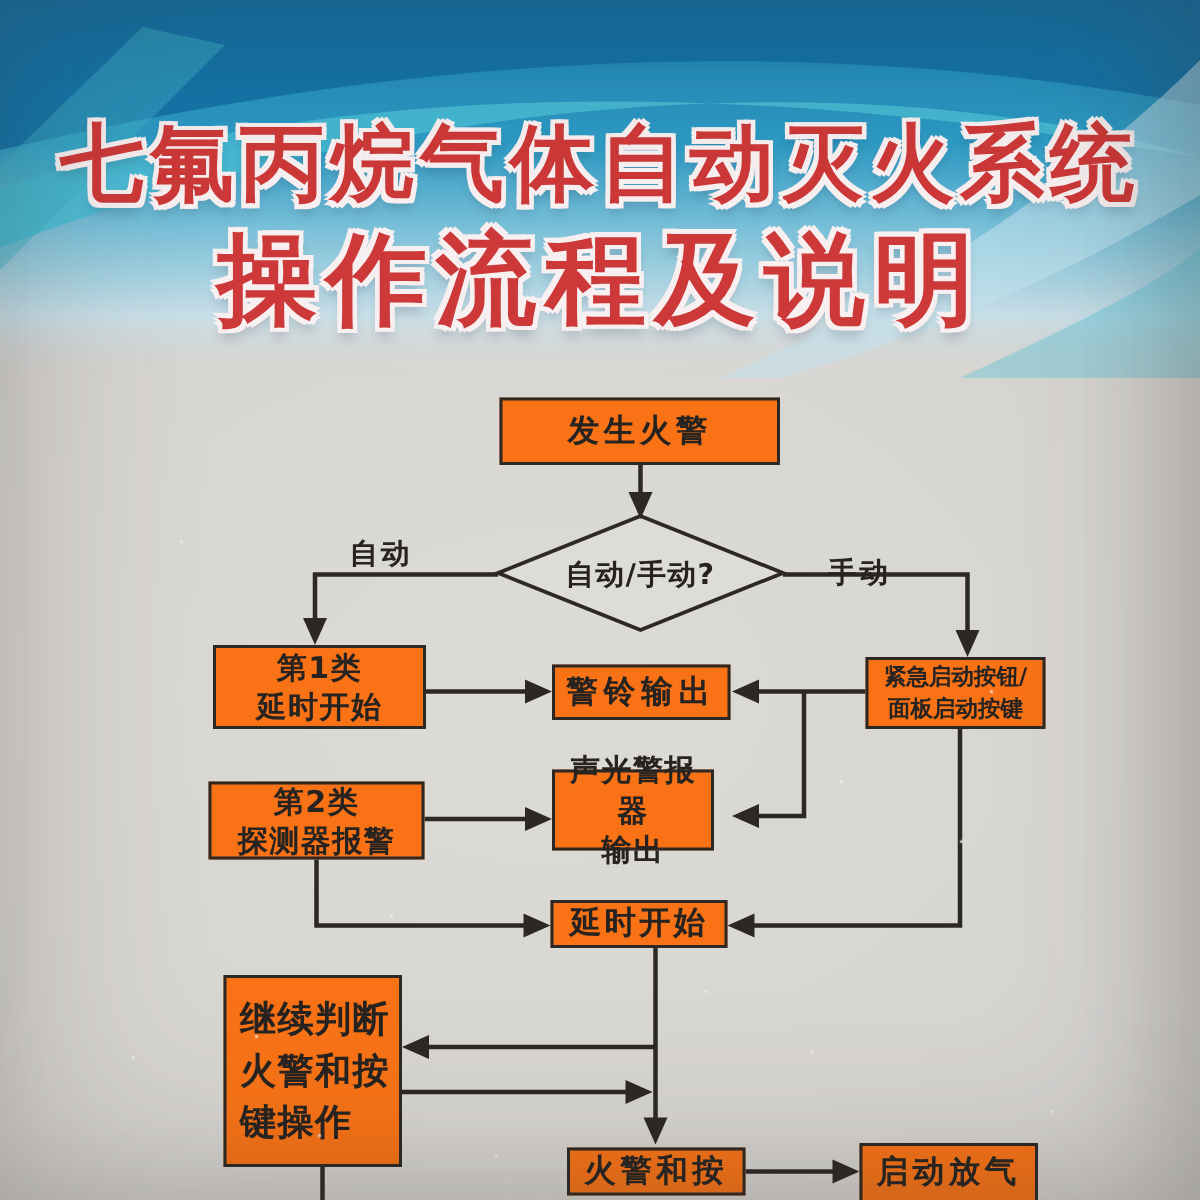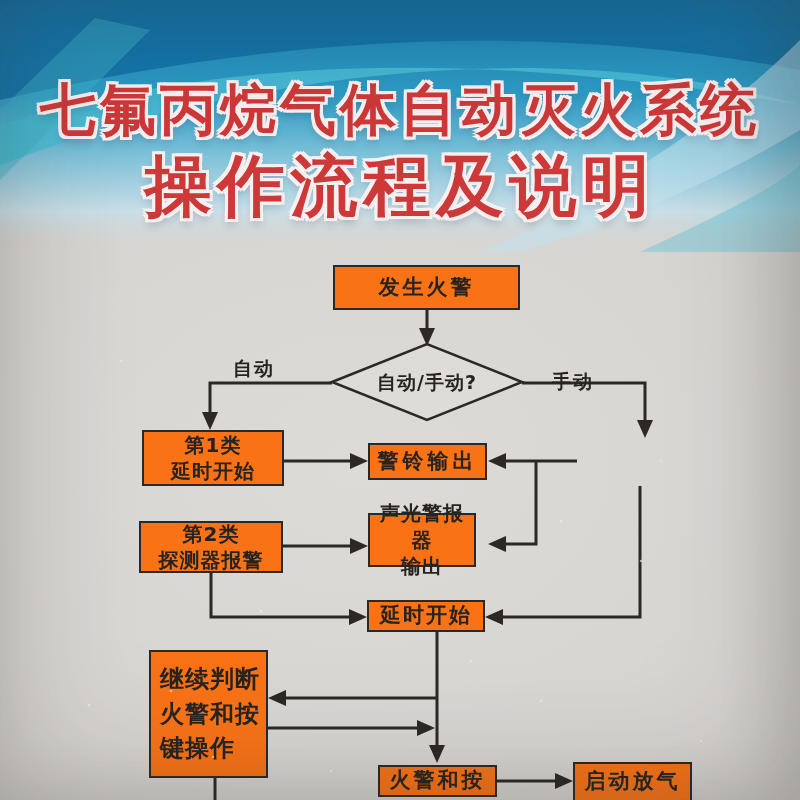--- a/index.html
+++ b/index.html
@@ -171,20 +171,24 @@
 
   <div class="node n-det1">
     <span class="node-label">第1类
 延时开始</span>
   </div>
 
   <div class="node n-bell">
     <span class="node-label">警铃输出</span>
   </div>
 
+  <div class="node n-emergency">
+    <span class="node-label">紧急启动按钮/
+面板启动按键</span>
+  </div>
 
   <div class="node n-det2">
     <span class="node-label">第2类
 探测器报警</span>
   </div>
 
   <div class="node n-sound">
     <span class="node-label">声光警报器
 输出</span>
   </div>

